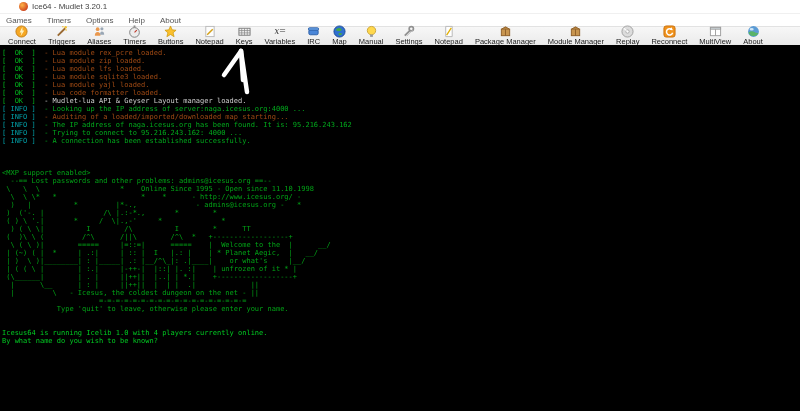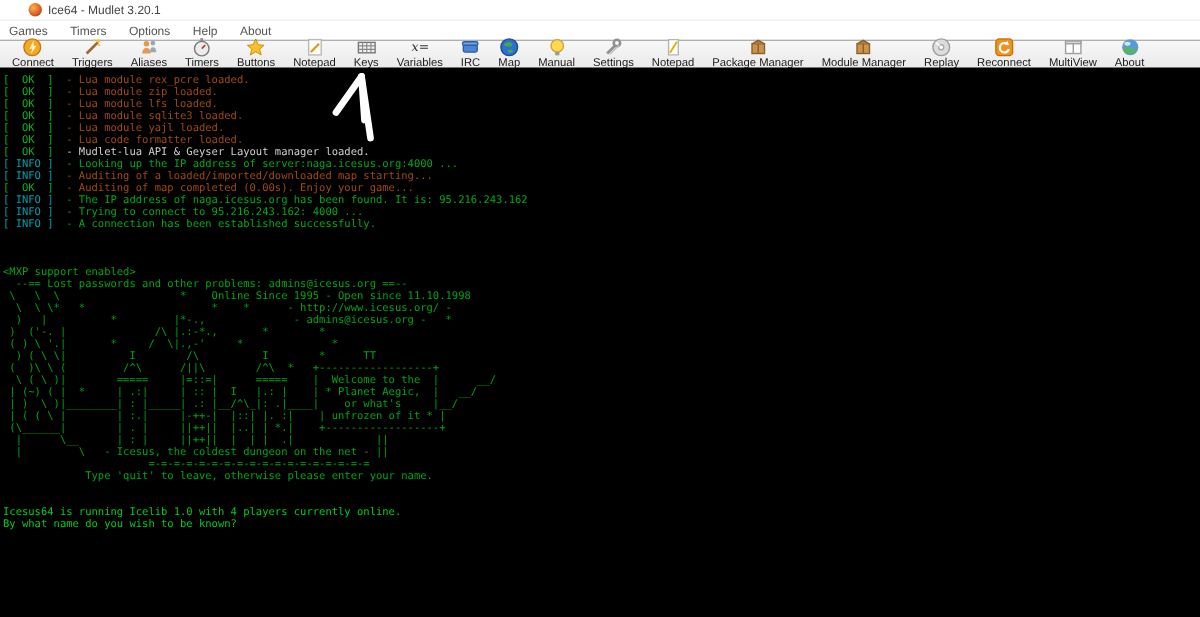--- a/index.html
+++ b/index.html
@@ -269,21 +269,20 @@
 <div class="console" id="console">
     <div class="cline"><span class="ok">[  OK  ]</span><span class="mod">  - Lua module rex_pcre loaded.</span></div>
     <div class="cline"><span class="ok">[  OK  ]</span><span class="mod">  - Lua module zip loaded.</span></div>
     <div class="cline"><span class="ok">[  OK  ]</span><span class="mod">  - Lua module lfs loaded.</span></div>
     <div class="cline"><span class="ok">[  OK  ]</span><span class="mod">  - Lua module sqlite3 loaded.</span></div>
     <div class="cline"><span class="ok">[  OK  ]</span><span class="mod">  - Lua module yajl loaded.</span></div>
     <div class="cline"><span class="ok">[  OK  ]</span><span class="mod">  - Lua code formatter loaded.</span></div>
     <div class="cline"><span class="ok">[  OK  ]</span><span class="api">  - Mudlet-lua API &amp; Geyser Layout manager loaded.</span></div>
     <div class="cline"><span class="info">[ INFO ]</span><span class="grn">  - Looking up the IP address of server:naga.icesus.org:4000 ...</span></div>
     <div class="cline"><span class="info">[ INFO ]</span><span class="mod">  - Auditing of a loaded/imported/downloaded map starting...</span></div>
-    <div class="cline"><span class="ok">[  OK  ]</span><span class="mod">  - Auditing of map completed (0.00s). Enjoy your game...</span></div>
     <div class="cline"><span class="info">[ INFO ]</span><span class="grn">  - The IP address of naga.icesus.org has been found. It is: 95.216.243.162</span></div>
     <div class="cline"><span class="info">[ INFO ]</span><span class="grn">  - Trying to connect to 95.216.243.162: 4000 ...</span></div>
     <div class="cline"><span class="info">[ INFO ]</span><span class="grn">  - A connection has been established successfully.</span></div>
     <div class="cline"><span class="mud"> </span></div>
     <div class="cline"><span class="mud"> </span></div>
     <div class="cline"><span class="mud"> </span></div>
     <div class="cline"><span class="mud">&lt;MXP support enabled&gt;</span></div>
     <div class="cline"><span class="mud">  --== Lost passwords and other problems: admins@icesus.org ==--</span></div>
     <div class="cline"><span class="mud"> \   \  \                   *    Online Since 1995 - Open since 11.10.1998</span></div>
     <div class="cline"><span class="mud">  \  \ \*   *                    *    *      - http://www.icesus.org/ -</span></div>

